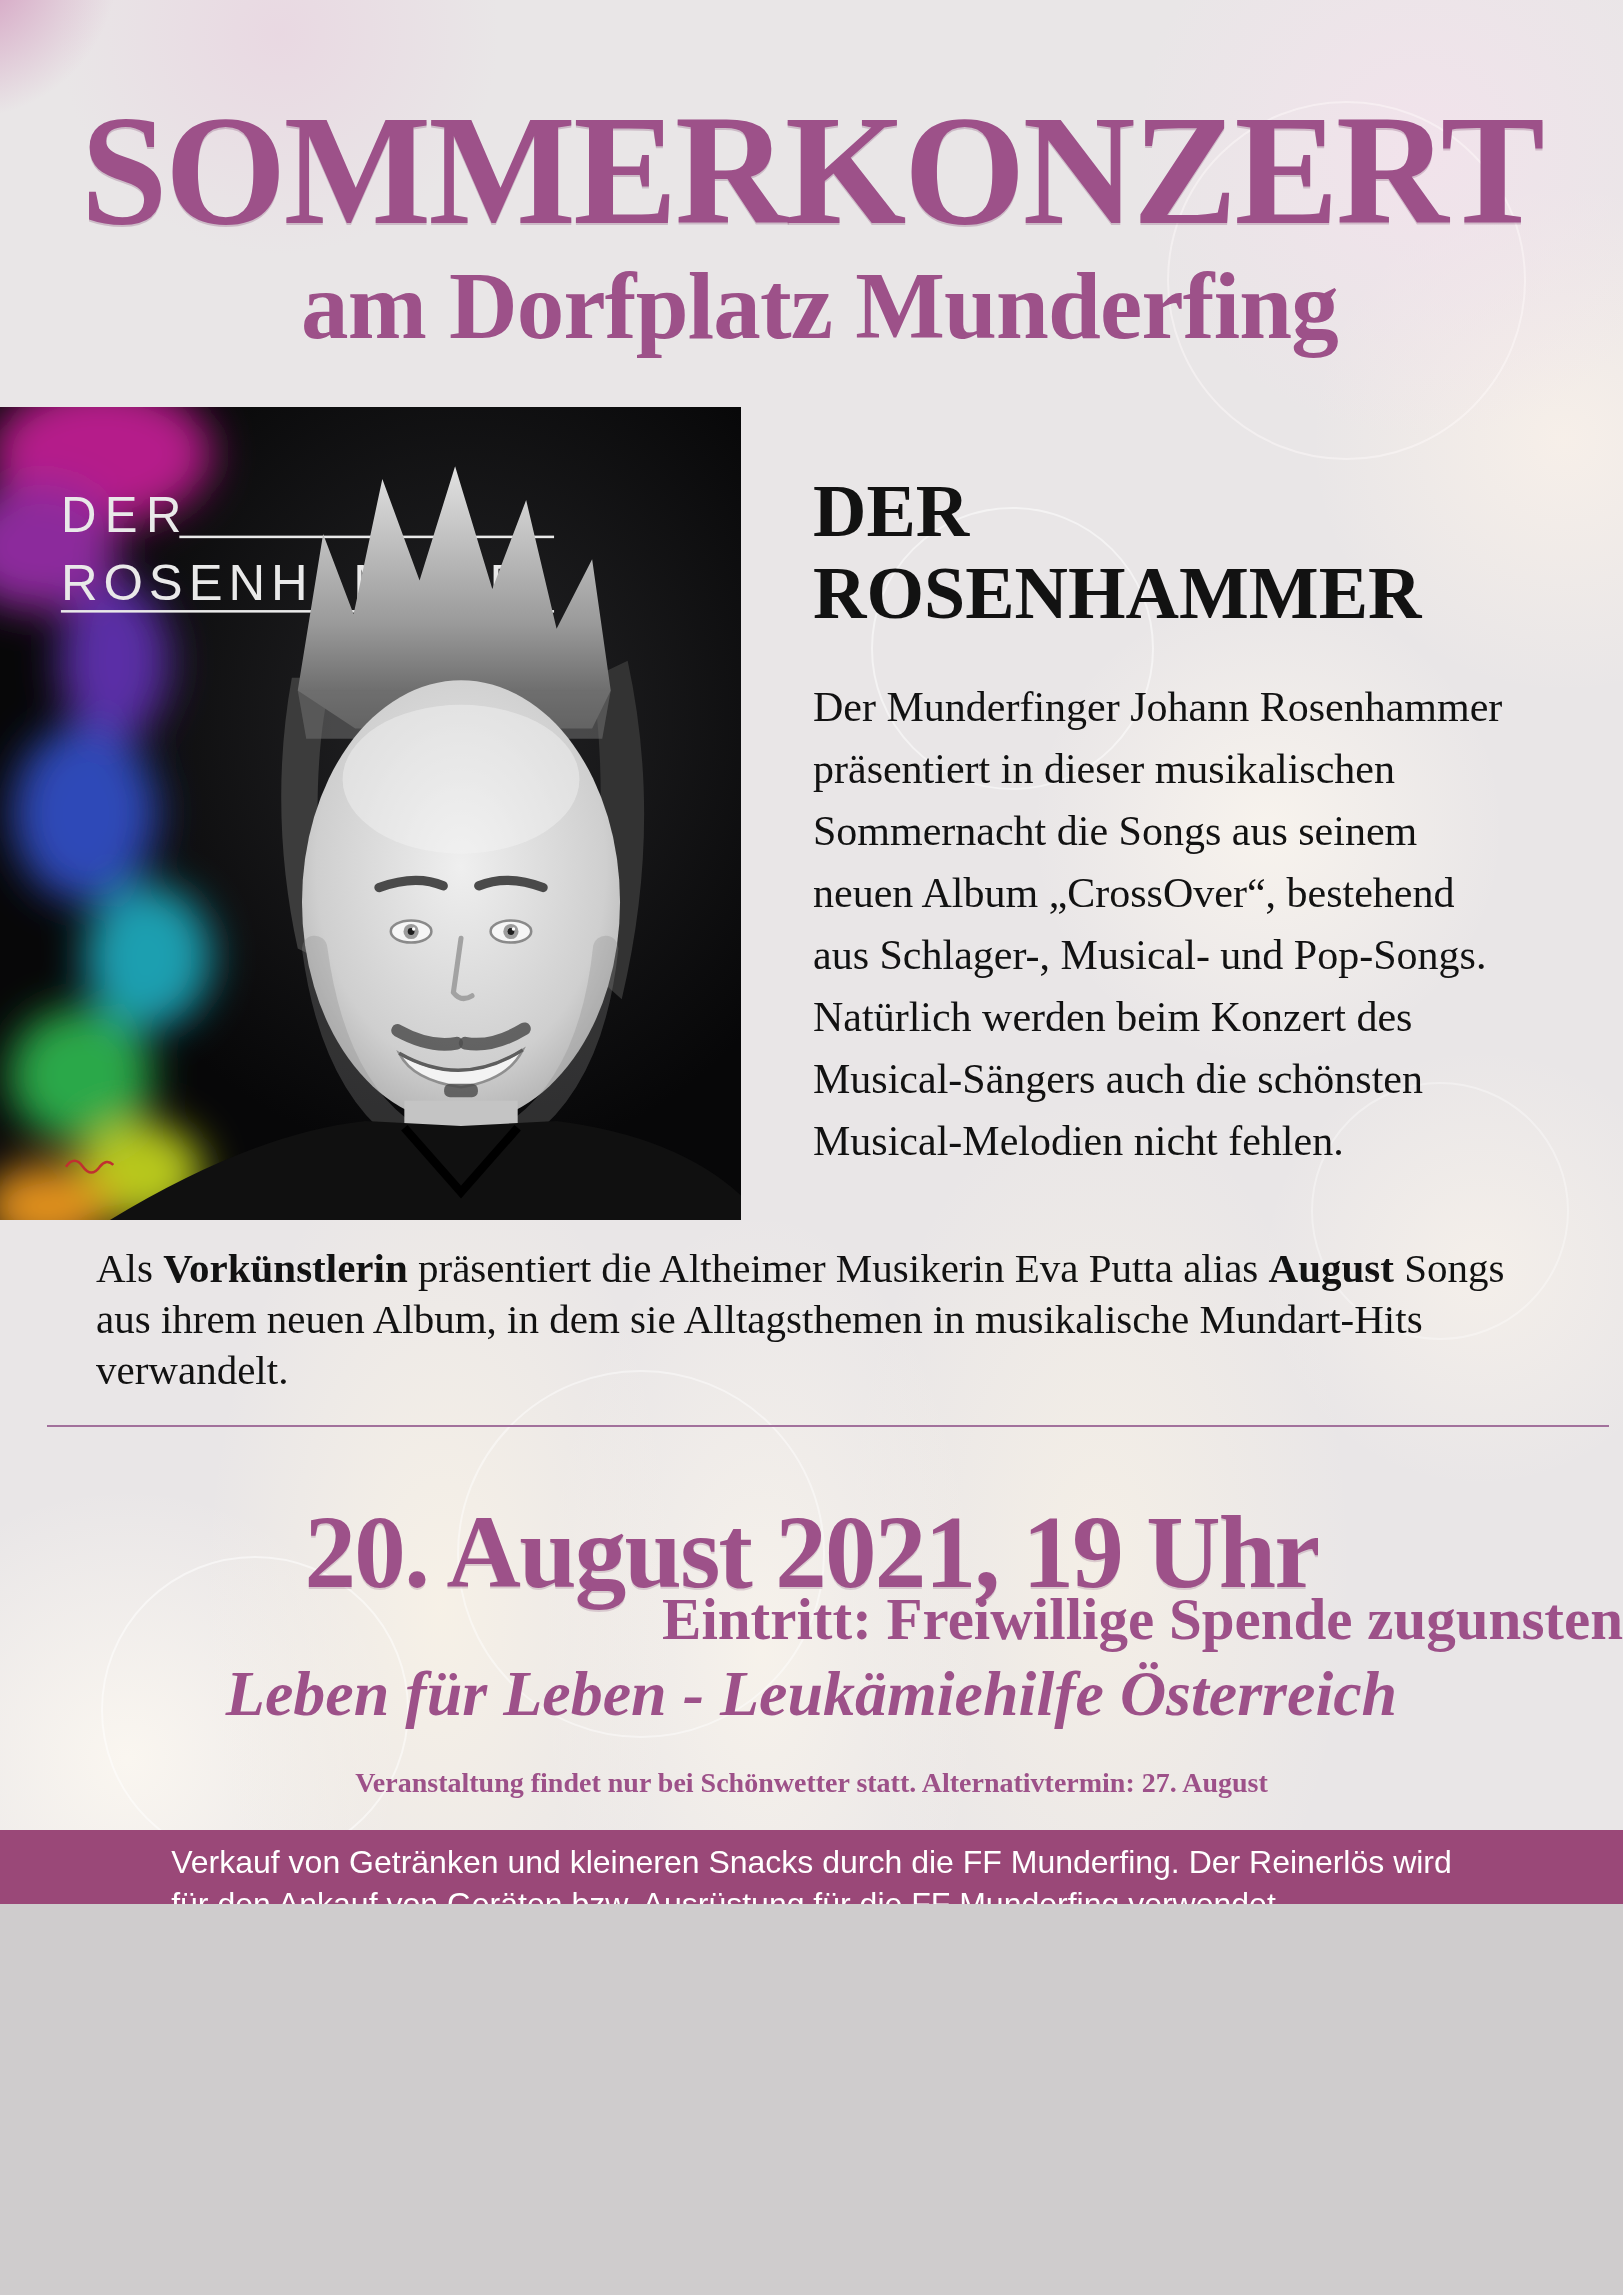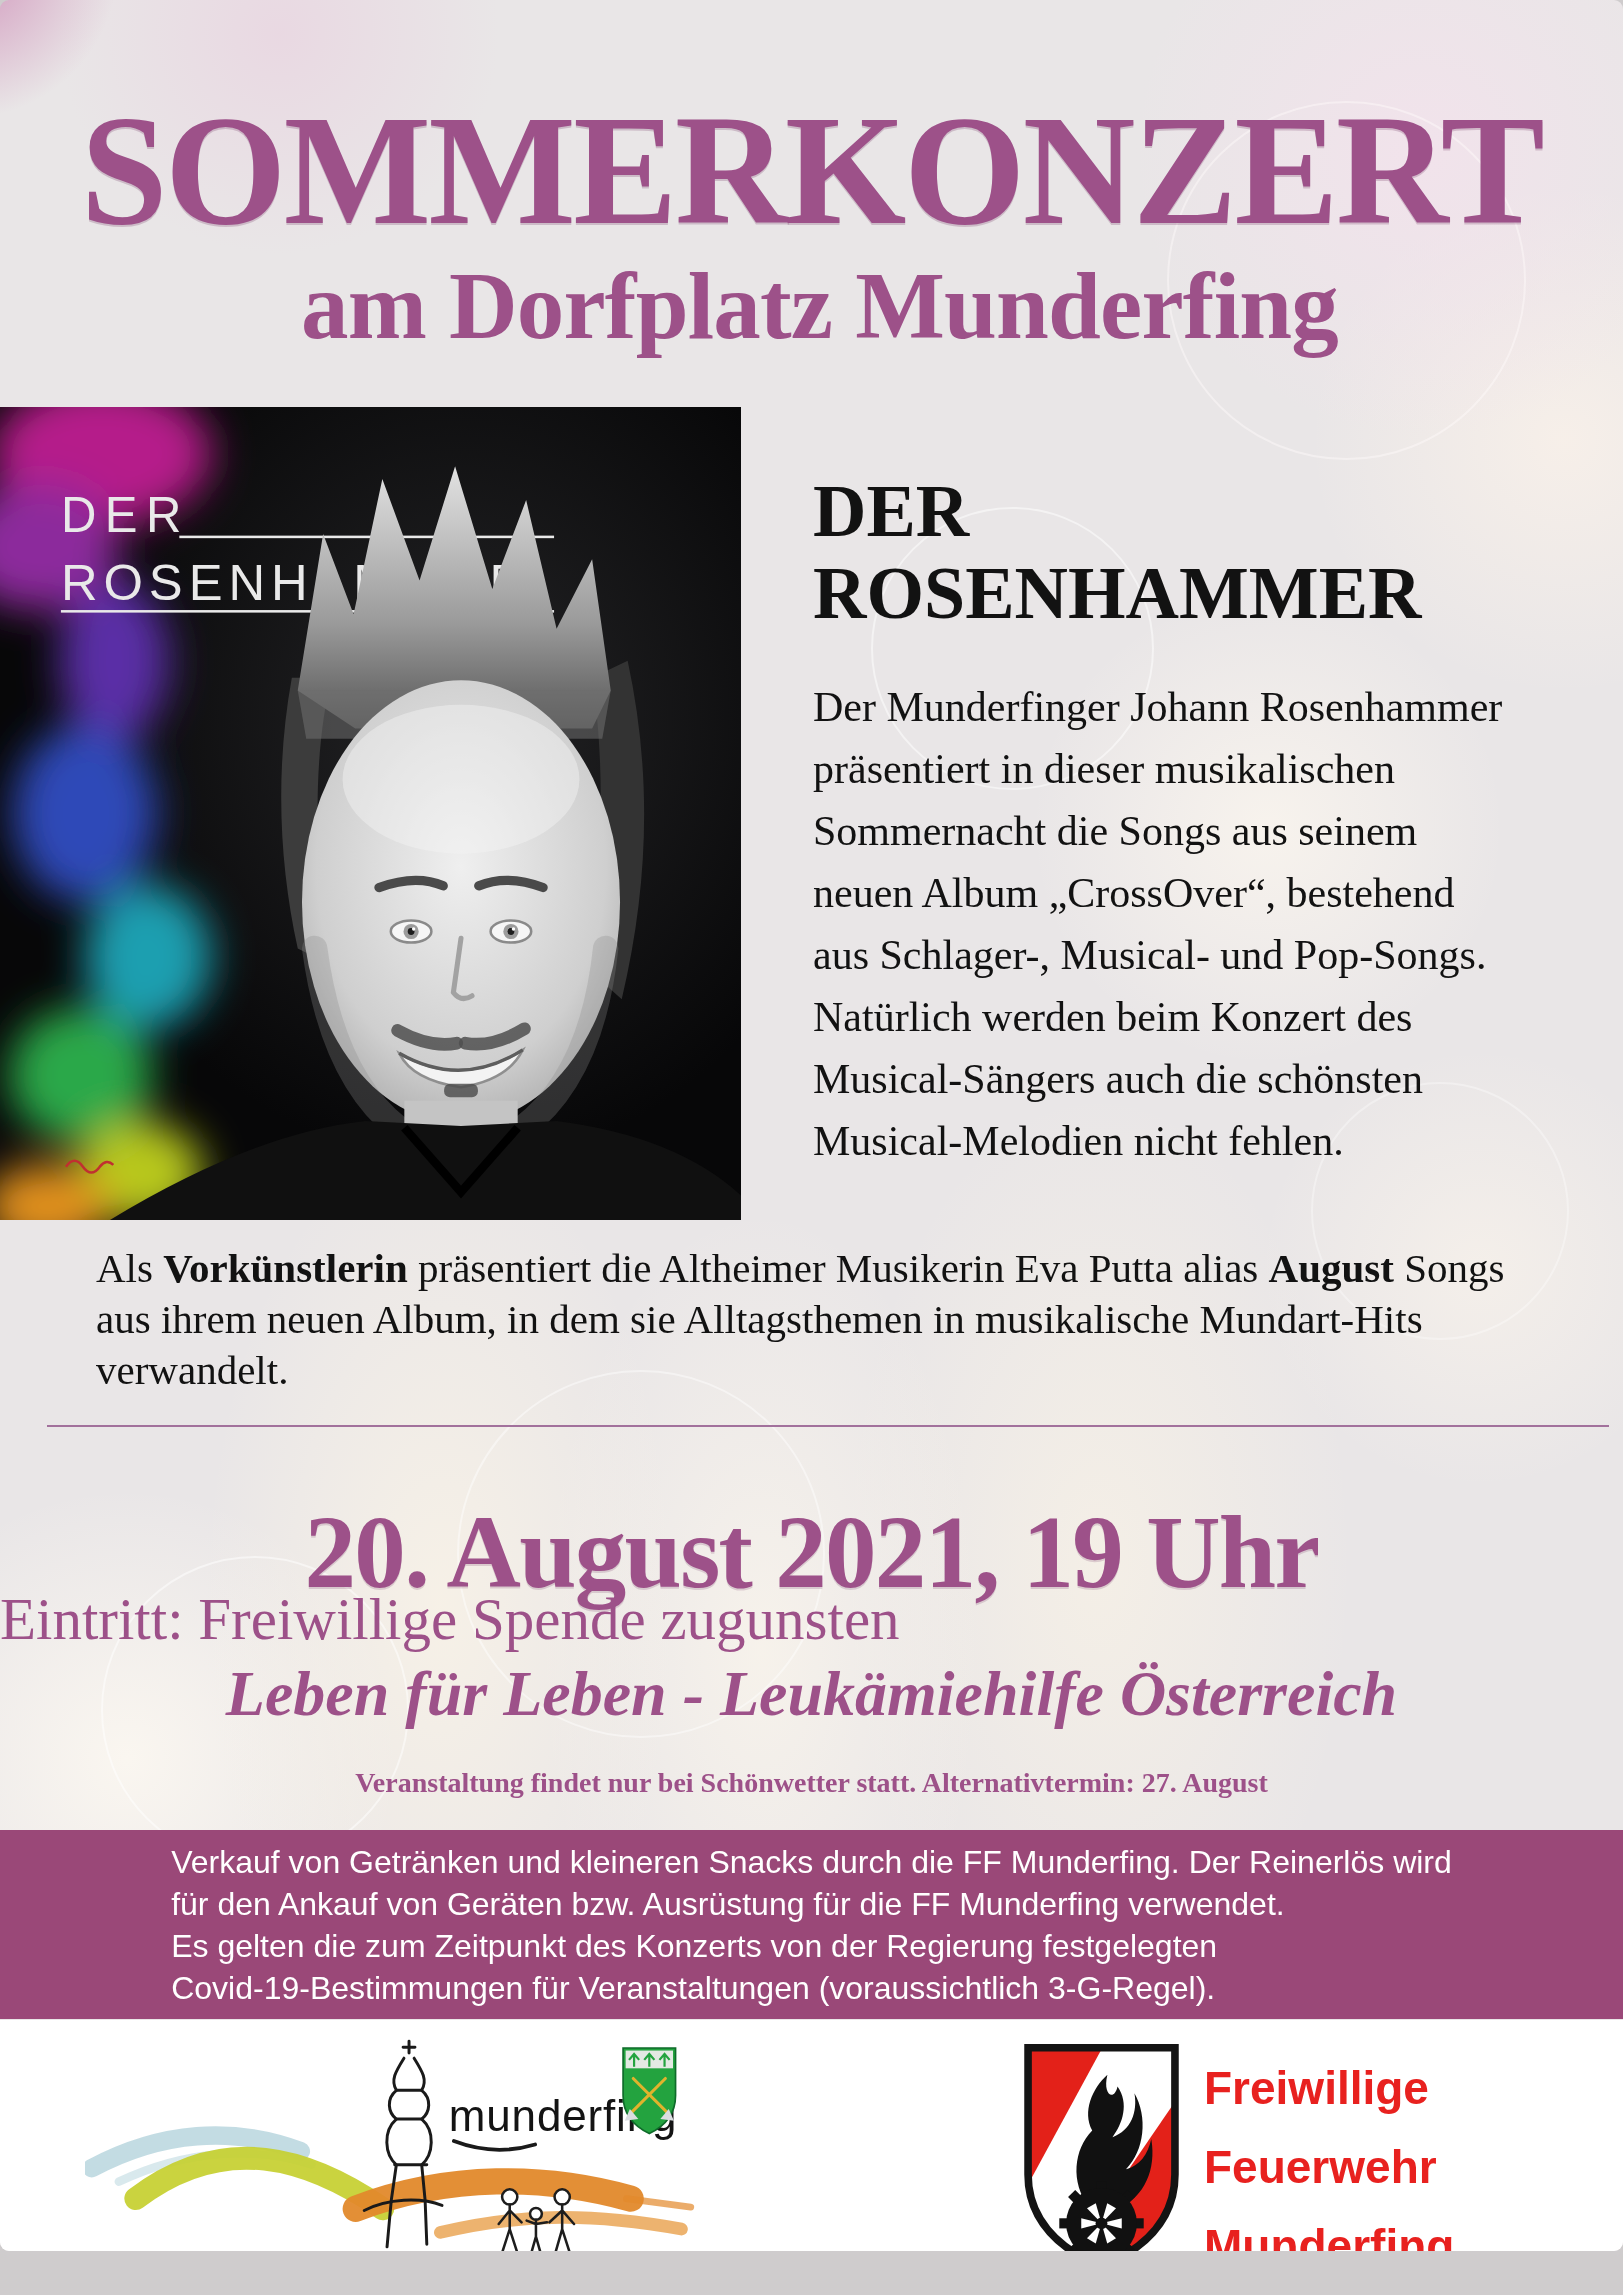--- a/index.html
+++ b/index.html
@@ -1,51 +1,50 @@
 <!DOCTYPE html>
 <html style="font-size:13.5px"><head>
 <meta charset="utf-8">
 <style>
   html,body{margin:0;padding:0;background:#cfcccd;}
   .poster{
-    position:relative; width:1623px; height:2251px; overflow:hidden;
+    position:relative; width:1623px; height:1904px; overflow:hidden;
     font-family:"Liberation Serif", serif; color:#181818;
     background:
       radial-gradient(circle at -34px -34px, rgba(189,84,152,.55), rgba(189,84,152,0) 152px),
       radial-gradient(circle at 279px 34px, rgba(233,205,222,.55), rgba(233,205,222,0) 220px),
       radial-gradient(circle at 1420px 152px, rgba(243,226,236,.85), rgba(243,226,236,0) 287px),
       radial-gradient(circle at 1564px 440px, rgba(248,240,233,.9), rgba(248,240,233,0) 254px),
       radial-gradient(circle at 1268px 829px, rgba(250,245,238,.85), rgba(250,245,238,0) 237px),
       radial-gradient(ellipse 237px 473px at 440px 1606px, rgba(248,242,231,.9), rgba(248,242,231,0) 100%),
       radial-gradient(ellipse 220px 440px at 761px 1649px, rgba(250,245,236,.8), rgba(250,245,236,0) 100%),
       radial-gradient(ellipse 254px 473px at 1099px 1564px, rgba(247,241,230,.8), rgba(247,241,230,0) 100%),
       radial-gradient(circle at 127px 1759px, rgba(252,248,241,.9), rgba(252,248,241,0) 271px),
       radial-gradient(circle at 1480px 1268px, rgba(249,243,235,.7), rgba(249,243,235,0) 220px),
       #e9e6e7;
-    border-radius: 9px;
   }
   .abs{position:absolute;}
   .ml{white-space:pre-line;}
   .ring{position:absolute;border-radius:50%;border:2.5px solid rgba(255,255,255,.5);}
   
   .title{top:93px;left:0;right:0;text-align:center;font-weight:bold;font-size:156px;line-height:1;
          letter-spacing:-2.5px;color:#9d5189;text-shadow:0 1.7px 0 rgba(120,60,105,.25);}
   .subtitle{top:259px;left:16px;right:0;text-align:center;font-weight:bold;font-size:95px;line-height:1;
             letter-spacing:-0.8px;color:#9d5189;}
   
   .artist-heading{left:813px;top:470px;font-weight:bold;font-size:74px;line-height:82px;color:#121212;}
   .artist-desc{left:813px;top:676px;width:812px;font-size:42px;line-height:62px;color:#121212;}
   
   .opening{left:96px;top:1243px;width:1522px;font-size:41px;line-height:51px;color:#121212;white-space:pre-line;}
   .opening b{font-weight:bold;}
   .divider{left:47px;top:1425px;width:1562px;height:1.7px;background:#a2719c;}
   
   .ev-date{top:1469px;left:0;right:0;text-align:center;font-weight:bold;font-size:103px;line-height:1;
            letter-spacing:-1.7px;color:#9d5189;text-shadow:0 1.7px 0 rgba(120,60,105,.2);margin-top:32px;}
-  .ev-admission{top:1590px;left:0;right:0;text-align:left;font-weight:normal;font-size:59px;line-height:1;color:#9d5189;}
+  .ev-admission{top:1590px;left:0;right:0;text-align:right;font-weight:bold;font-size:59px;line-height:1;color:#9d5189;}
   .ev-beneficiary{top:1662px;left:0;right:0;text-align:center;font-weight:bold;font-style:italic;font-size:64px;line-height:1;color:#9d5189;}
   .ev-weather{top:1769px;left:0;right:0;text-align:center;font-weight:bold;font-size:28px;line-height:1;color:#9d5189;}
   
   .banner{top:1830px;left:0;width:1623px;height:189px;background:#9a4878;
           display:flex;align-items:center;justify-content:center;}
   .banner p{margin:0;font-family:"Liberation Sans", sans-serif;font-size:32px;line-height:42px;
             color:#ffffff;text-align:left;}
   
   .footer{top:2020px;left:0;width:1623px;height:276px;background:#ffffff;}
   .m-logo{left:85px;top:2031px;width:643px;height:254px;}

